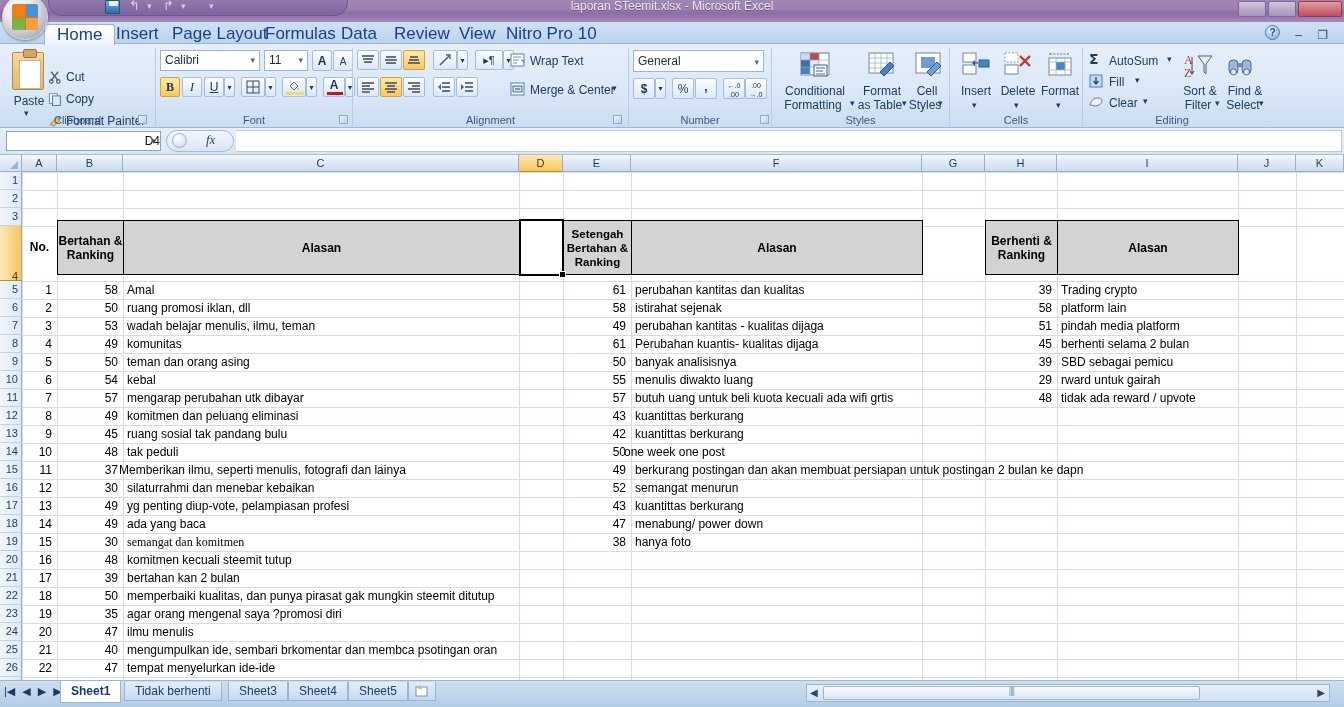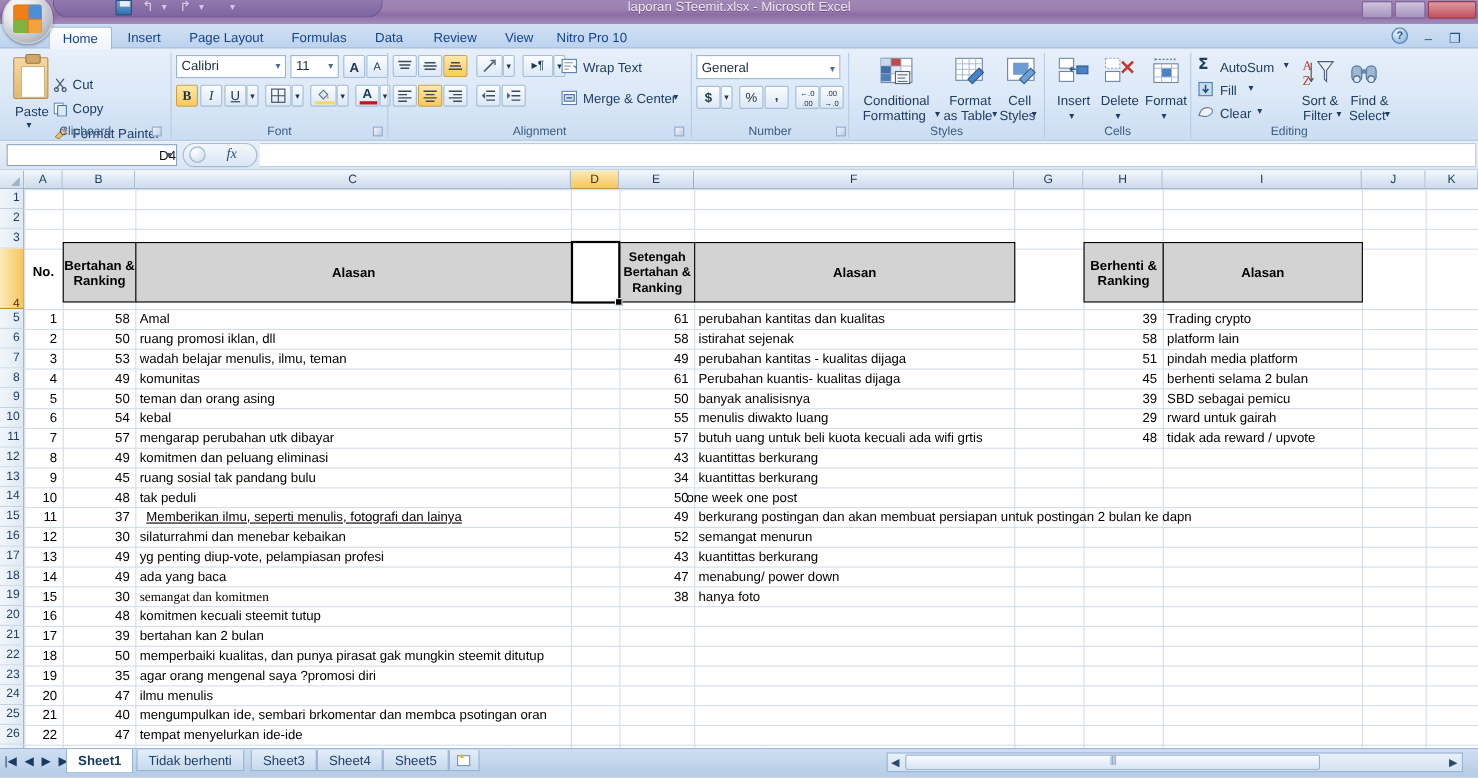--- a/index.html
+++ b/index.html
@@ -58,21 +58,21 @@
     background:linear-gradient(to bottom,#d4e3f5 0%,#cfe0f3 6%,#eaf1fa 8%,#dce9f8 60%,#cbddf2 100%);
     border-bottom:1px solid #9cb5d4;
   }
   .tabstrip{
     position:absolute; left:0; top:0; width:1344px; height:22px;
     background:linear-gradient(to bottom,#cfe0f3,#bdd3ee);
     border-bottom:1px solid #9ab4d6;
   }
   .tab{
     position:absolute; top:2px; height:21px; line-height:20px; padding:0 12px;
-    font-size:12px; color:#15428b; cursor:default;
+    font-size:17px; color:#15428b; cursor:default;
   }
   .tab.active{
     background:linear-gradient(to bottom,#fdfefe,#eef4fb);
     border:1px solid #9ab4d6; border-bottom:none; border-radius:3px 3px 0 0;
     color:#15428b; font-weight:normal;
   }
   .help-ico{
     position:absolute; right:64px; top:3px; width:15px; height:15px; border-radius:50%;
     background:radial-gradient(circle at 35% 30%,#eaf3fc,#7ba7d7);
     border:1px solid #4a7cb5; color:#1d4f8a; font-size:10px; text-align:center; line-height:13px; font-weight:bold;
@@ -686,21 +686,21 @@
       <div class="cell num" style="left: 57px; width: 66px; top: 252px; height: 18px; line-height: 18px;">49</div>
       <div class="cell txt" style="left: 123px; width: 396px; top: 252px; height: 18px; line-height: 18px;">komitmen dan peluang eliminasi</div>
       <div class="cell num" style="left: 22px; width: 35px; top: 270px; height: 18px; line-height: 18px;">9</div>
       <div class="cell num" style="left: 57px; width: 66px; top: 270px; height: 18px; line-height: 18px;">45</div>
       <div class="cell txt" style="left: 123px; width: 396px; top: 270px; height: 18px; line-height: 18px;">ruang sosial tak pandang bulu</div>
       <div class="cell num" style="left: 22px; width: 35px; top: 288px; height: 18px; line-height: 18px;">10</div>
       <div class="cell num" style="left: 57px; width: 66px; top: 288px; height: 18px; line-height: 18px;">48</div>
       <div class="cell txt" style="left: 123px; width: 396px; top: 288px; height: 18px; line-height: 18px;">tak peduli</div>
       <div class="cell num" style="left: 22px; width: 35px; top: 306px; height: 18px; line-height: 18px;">11</div>
       <div class="cell num" style="left: 57px; width: 66px; top: 306px; height: 18px; line-height: 18px;">37</div>
-      <div class="cell txt" style="left: 129px; width: 396px; top: 306px; height: 18px; line-height: 18px; text-decoration: underline;">Memberikan ilmu, seperti menulis, fotografi dan lainya</div>
+      <div class="cell txt" style="left: 115px; width: 396px; top: 306px; height: 18px; line-height: 18px;">Memberikan ilmu, seperti menulis, fotografi dan lainya</div>
       <div class="cell num" style="left: 22px; width: 35px; top: 324px; height: 18px; line-height: 18px;">12</div>
       <div class="cell num" style="left: 57px; width: 66px; top: 324px; height: 18px; line-height: 18px;">30</div>
       <div class="cell txt" style="left: 123px; width: 396px; top: 324px; height: 18px; line-height: 18px;">silaturrahmi dan menebar kebaikan</div>
       <div class="cell num" style="left: 22px; width: 35px; top: 342px; height: 18px; line-height: 18px;">13</div>
       <div class="cell num" style="left: 57px; width: 66px; top: 342px; height: 18px; line-height: 18px;">49</div>
       <div class="cell txt" style="left: 123px; width: 396px; top: 342px; height: 18px; line-height: 18px;">yg penting diup-vote, pelampiasan profesi</div>
       <div class="cell num" style="left: 22px; width: 35px; top: 360px; height: 18px; line-height: 18px;">14</div>
       <div class="cell num" style="left: 57px; width: 66px; top: 360px; height: 18px; line-height: 18px;">49</div>
       <div class="cell txt" style="left: 123px; width: 396px; top: 360px; height: 18px; line-height: 18px;">ada yang baca</div>
       <div class="cell num" style="left: 22px; width: 35px; top: 378px; height: 18px; line-height: 18px;">15</div>
@@ -739,21 +739,21 @@
       <div class="cell num" style="left: 563px; width: 68px; top: 180px; height: 18px; line-height: 18px;">61</div>
       <div class="cell txt" style="left: 631px; width: 291px; top: 180px; height: 18px; line-height: 18px;">Perubahan kuantis- kualitas dijaga</div>
       <div class="cell num" style="left: 563px; width: 68px; top: 198px; height: 18px; line-height: 18px;">50</div>
       <div class="cell txt" style="left: 631px; width: 291px; top: 198px; height: 18px; line-height: 18px;">banyak analisisnya</div>
       <div class="cell num" style="left: 563px; width: 68px; top: 216px; height: 18px; line-height: 18px;">55</div>
       <div class="cell txt" style="left: 631px; width: 291px; top: 216px; height: 18px; line-height: 18px;">menulis diwakto luang</div>
       <div class="cell num" style="left: 563px; width: 68px; top: 234px; height: 18px; line-height: 18px;">57</div>
       <div class="cell txt" style="left: 631px; width: 291px; top: 234px; height: 18px; line-height: 18px;">butuh uang untuk beli kuota kecuali ada wifi grtis</div>
       <div class="cell num" style="left: 563px; width: 68px; top: 252px; height: 18px; line-height: 18px;">43</div>
       <div class="cell txt" style="left: 631px; width: 291px; top: 252px; height: 18px; line-height: 18px;">kuantittas berkurang</div>
-      <div class="cell num" style="left: 563px; width: 68px; top: 270px; height: 18px; line-height: 18px;">34</div>
+      <div class="cell num" style="left: 563px; width: 68px; top: 270px; height: 18px; line-height: 18px;">42</div>
       <div class="cell txt" style="left: 631px; width: 291px; top: 270px; height: 18px; line-height: 18px;">kuantittas berkurang</div>
       <div class="cell num" style="left: 563px; width: 68px; top: 288px; height: 18px; line-height: 18px;">50</div>
       <div class="cell txt" style="left: 620px; width: 291px; top: 288px; height: 18px; line-height: 18px;">one week one post</div>
       <div class="cell num" style="left: 563px; width: 68px; top: 306px; height: 18px; line-height: 18px;">49</div>
       <div class="cell txt" style="left: 631px; width: 665px; top: 306px; height: 18px; line-height: 18px;">berkurang postingan dan akan membuat persiapan untuk postingan 2 bulan ke dapn</div>
       <div class="cell num" style="left: 563px; width: 68px; top: 324px; height: 18px; line-height: 18px;">52</div>
       <div class="cell txt" style="left: 631px; width: 291px; top: 324px; height: 18px; line-height: 18px;">semangat menurun</div>
       <div class="cell num" style="left: 563px; width: 68px; top: 342px; height: 18px; line-height: 18px;">43</div>
       <div class="cell txt" style="left: 631px; width: 291px; top: 342px; height: 18px; line-height: 18px;">kuantittas berkurang</div>
       <div class="cell num" style="left: 563px; width: 68px; top: 360px; height: 18px; line-height: 18px;">47</div>

